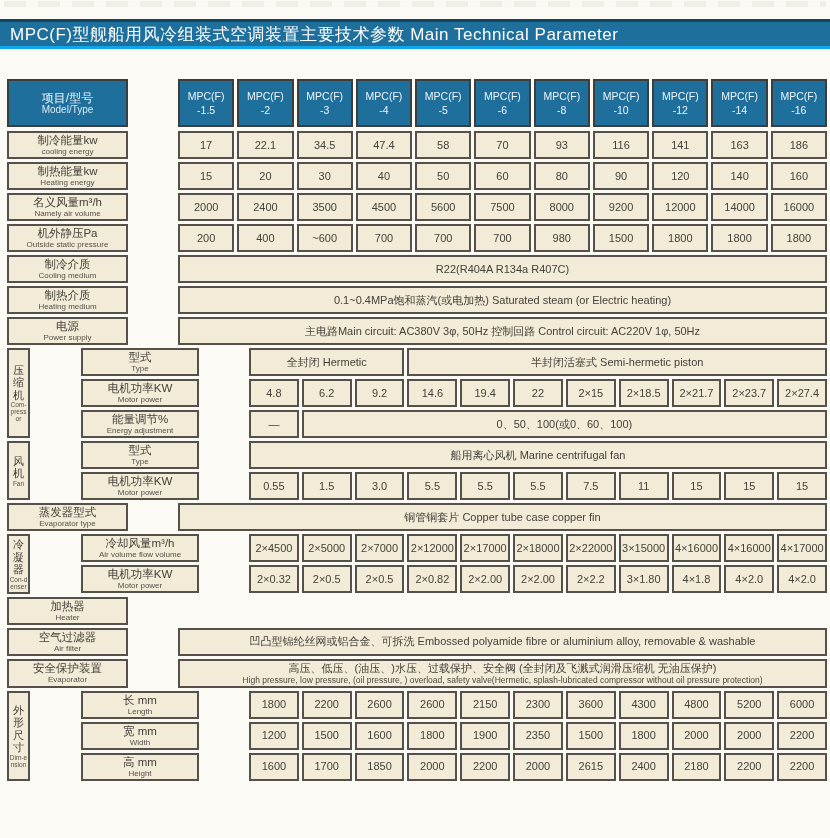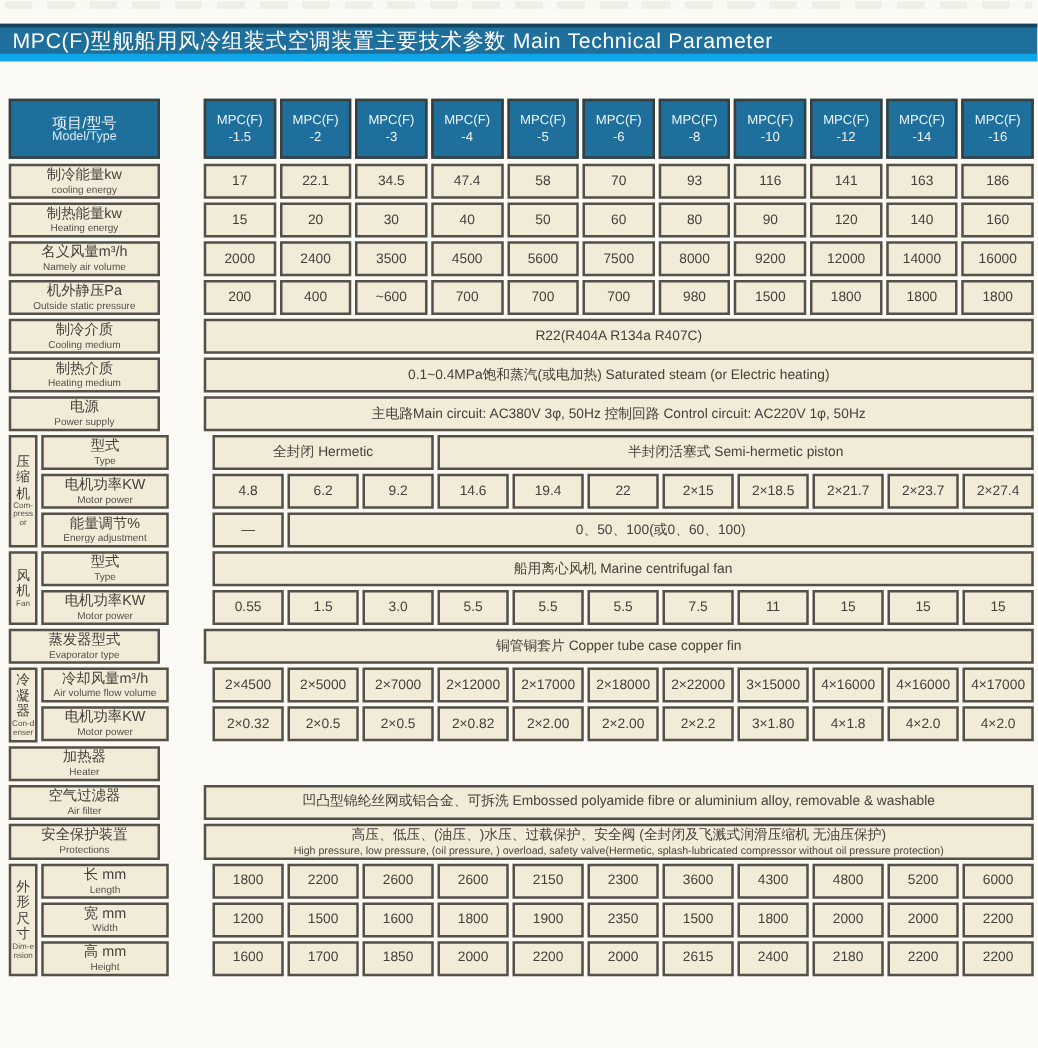--- a/index.html
+++ b/index.html
@@ -15,33 +15,33 @@
     height: 6px;
     margin: 1px 4px 0 4px;
     background: repeating-linear-gradient(90deg, #e7e4da 0 22px, #f8f7f1 22px 34px);
     opacity: .55;
   }
   .title-bar {
     margin-top: 12px;
     height: 30px;
     background: #1e6f9c;
     border-top: 3px solid #14455e;
-    border-bottom: 6px solid #0ea5e9;
+    border-bottom: 3px solid #0ea5e9;
     display: flex;
     align-items: center;
     padding-left: 10px;
     color: #ffffff;
     font-size: 17px;
     letter-spacing: 0.5px;
     white-space: nowrap;
   }
   .table-wrap {
     margin: 30px 3px 0 7px;
   }
-  .row { display: flex; gap: 3px; margin-bottom: 3px; align-items: stretch; }
+  .row { display: flex; gap: 18px; margin-bottom: 3px; align-items: stretch; }
   .cells {
     flex: 1;
     display: grid;
     grid-template-columns: repeat(11, 1fr);
     gap: 3px;
     padding-left: 32px;
   }
   .cell {
     border: 2px solid #55514a;
     background: #f1ebd7;
@@ -80,21 +80,21 @@
     margin-bottom: 3px;
     display: flex;
     flex-direction: column;
     align-items: center;
     justify-content: center;
     padding: 2px 0;
   }
   .group-cn { font-size: 11px; line-height: 12.5px; text-align: center; }
   .group-en { font-size: 6.5px; line-height: 7px; text-align: center; word-break: break-all; width: 18px; color: #55504a; }
   .group-rows { flex: 1; display: flex; flex-direction: column; }
-  .group-rows .label-cell { width: 102px; }
+  .group-rows .label-cell { width: 118px; margin-left: 48px; }
 </style>
 </head>
 <body>
 
 <div class="top-artifact"></div>
 
 <div class="title-bar">
   <span>MPC(F)型舰船用风冷组装式空调装置主要技术参数 Main Technical Parameter</span>
 </div>
 
@@ -604,21 +604,21 @@
       </div>
       <div class="cells">
         <div class="cell" style="grid-column: span 11;">
           <div class="line1">凹凸型锦纶丝网或铝合金、可拆洗 Embossed polyamide fibre or aluminium alloy, removable &amp; washable</div>
         </div>
       </div>
     </div>
     <div class="row">
       <div class="cell label-cell">
         <div class="label-cn">安全保护装置</div>
-        <div class="label-en">Protections</div>
+        <div class="label-en">Evaporator</div>
       </div>
       <div class="cells">
         <div class="cell" style="grid-column: span 11;">
           <div class="line1">高压、低压、(油压、)水压、过载保护、安全阀 (全封闭及飞溅式润滑压缩机 无油压保护)</div>
           <div class="line2">High pressure, low pressure, (oil pressure, ) overload, safety valve(Hermetic, splash-lubricated compressor without oil pressure protection)</div>
         </div>
       </div>
     </div>
     <div class="group-wrap">
       <div class="group-cell">

